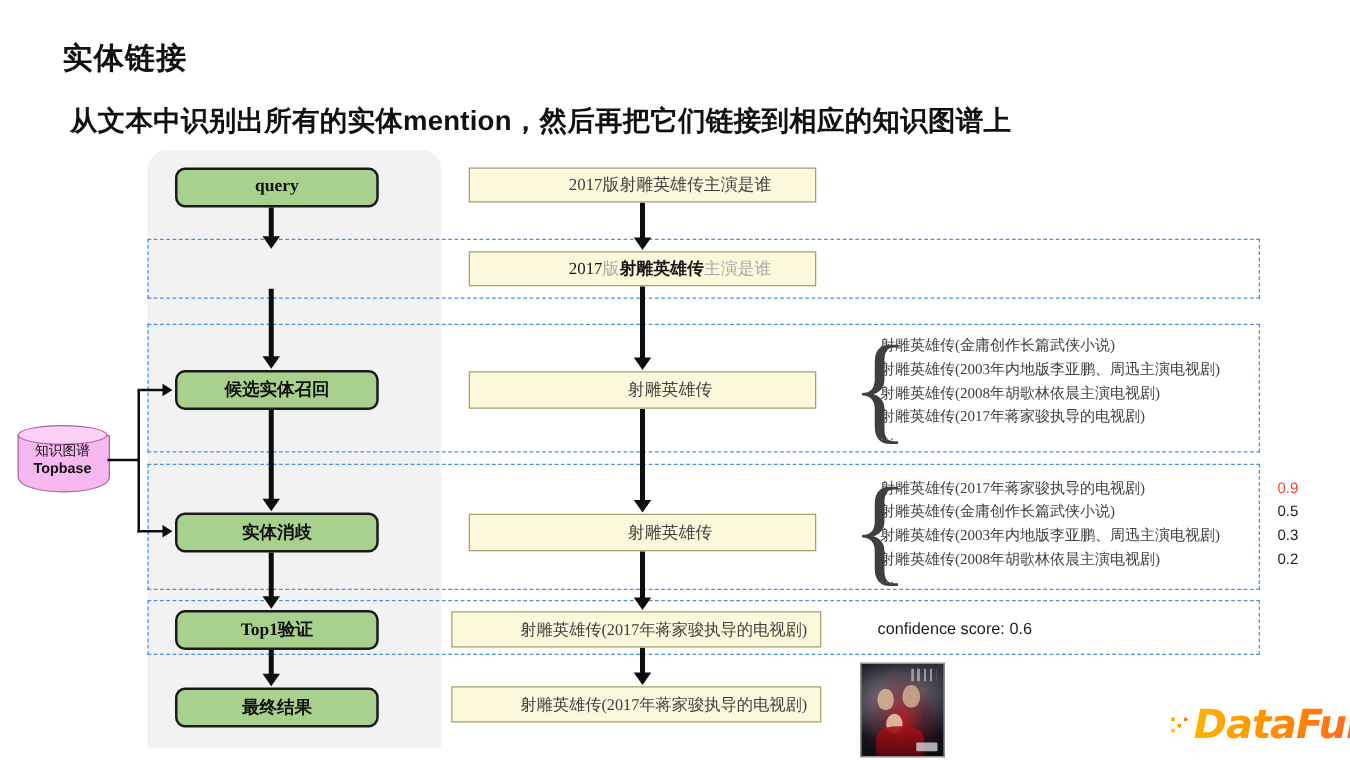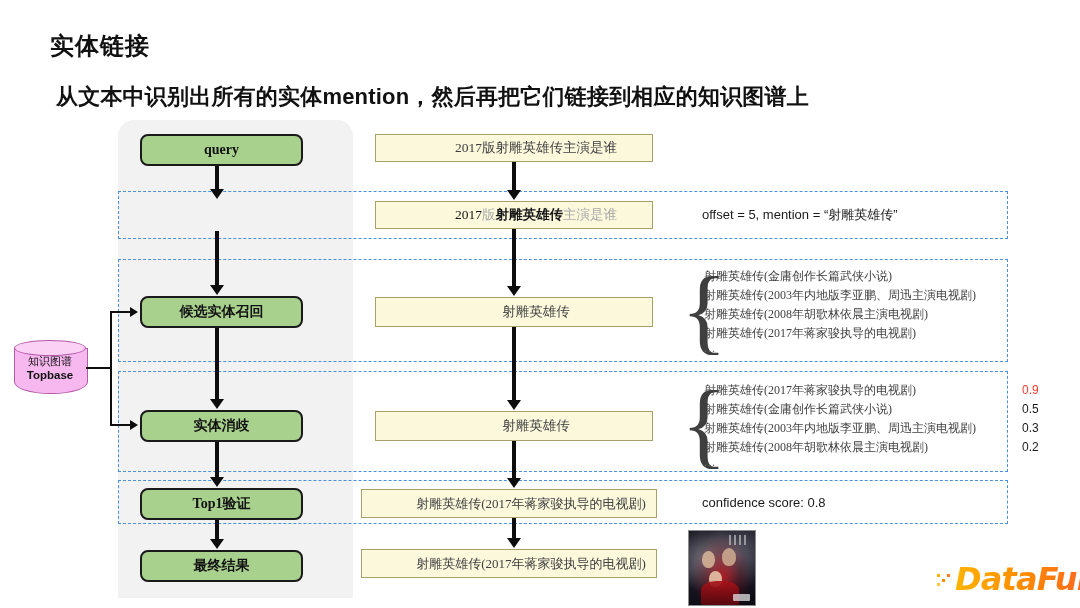--- a/index.html
+++ b/index.html
@@ -273,22 +273,21 @@
     <span class="tok-plain">2017</span>
       <span class="tok-dim">版</span>
       <span class="tok-strong">射雕英雄传</span>
       <span class="tok-dim">主演是谁</span>
   </div>
   <div class="yellow-box" id="y-recall">射雕英雄传</div>
   <div class="yellow-box" id="y-disamb">射雕英雄传</div>
   <div class="yellow-box" id="y-top1">射雕英雄传(2017年蒋家骏执导的电视剧)</div>
   <div class="yellow-box" id="y-final">射雕英雄传(2017年蒋家骏执导的电视剧)</div>
 
-  <div class="ann-text" id="ann-offset">offset = 5, mention = “射雕英雄传”</div>
-  <div class="ann-text" id="ann-conf">confidence score: 0.8</div>
+  <div class="ann-text" id="ann-conf">confidence score: 0.6</div>
 
   <div class="brace" id="brace-recall">{</div>
   <div class="brace" id="brace-disamb">{</div>
 
   <div class="ann-list" id="list-recall">
     <div class="row"><span>射雕英雄传(金庸创作长篇武侠小说)</span></div>
     <div class="row"><span>射雕英雄传(2003年内地版李亚鹏、周迅主演电视剧)</span></div>
     <div class="row"><span>射雕英雄传(2008年胡歌林依晨主演电视剧)</span></div>
     <div class="row"><span>射雕英雄传(2017年蒋家骏执导的电视剧)</span></div>
   </div>

